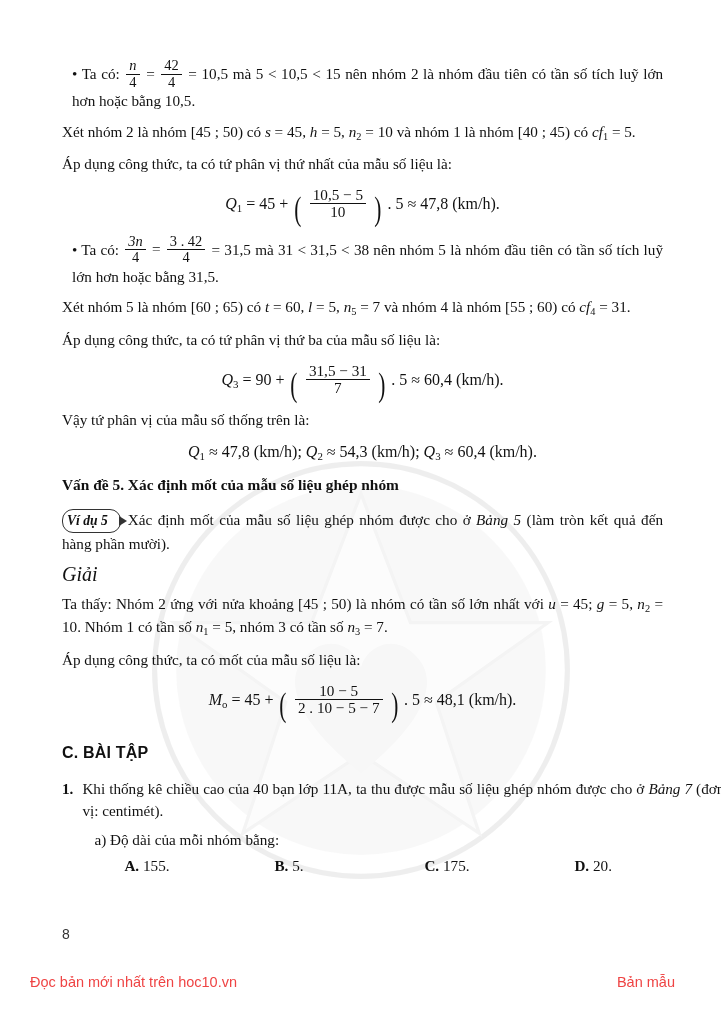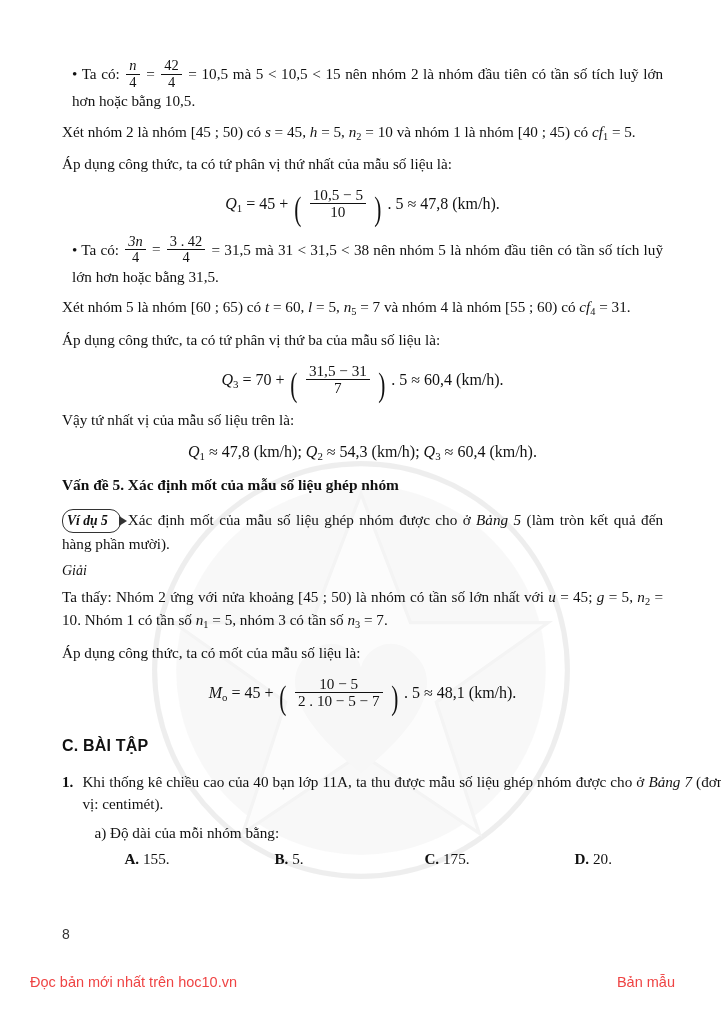--- a/index.html
+++ b/index.html
@@ -95,21 +95,21 @@
     content: "";
     position: absolute;
     right: -7px;
     top: 50%;
     transform: translateY(-50%);
     border-left: 8px solid #333;
     border-top: 5px solid transparent;
     border-bottom: 5px solid transparent;
   }
 
-  .giai { font-style: italic; margin: 2px 0 7px 0; font-size: 14px;}
+  .giai { font-style: italic; margin: 2px 0 7px 0; font-size: 20px;}
 
   h2.part-heading {
     font-size: 16px;
     font-weight: bold;
     margin: 28px 0 16px 0;
     font-family: "Liberation Sans", sans-serif;
     letter-spacing: 0.2px;
   }
 
   .exercise { display: flex; gap: 9px; font-size: 15.2px; line-height: 1.45; }
@@ -197,28 +197,28 @@
   </div>
 
   <div class="para">
     <span>Xét nhóm 5 là nhóm [60 ; 65) có </span><i>t</i><span> = 60, </span><i>l</i><span> = 5, </span><i>n</i><sub>5</sub><span> = 7 và nhóm 4 là nhóm [55 ; 60) có </span><i>cf</i><sub>4</sub><span> = 31.</span>
   </div>
 
   <div class="para">Áp dụng công thức, ta có tứ phân vị thứ ba của mẫu số liệu là:</div>
 
   <div class="eq">
     <i>Q</i><sub>3</sub>
-    <span>= 70 +</span>
+    <span>= 90 +</span>
     <span class="paren">(</span>
     <span class="frac"><span class="num">31,5 − 31</span><span class="den">7</span></span>
     <span class="paren">)</span>
     <span>. 5 ≈ 60,4  (km/h).</span>
   </div>
 
-  <div class="para">Vậy tứ nhất vị của mẫu số liệu trên là:</div>
+  <div class="para">Vậy tứ phân vị của mẫu số thống trên là:</div>
 
   <div class="eq">
     <i>Q</i><sub>1</sub><span> ≈ 47,8 (km/h); </span><i>Q</i><sub>2</sub><span> ≈ 54,3 (km/h); </span><i>Q</i><sub>3</sub><span> ≈ 60,4 (km/h).</span>
   </div>
 
   <h3 class="section-heading">Vấn đề 5. Xác định mốt của mẫu số liệu ghép nhóm</h3>
 
   <div class="example-row">
     <span class="vidu-tag">Ví dụ 5</span><span>Xác định mốt của mẫu số liệu ghép nhóm được cho ở </span><i>Bảng 5</i><span> (làm tròn kết quả đến hàng phần mười).</span>
   </div>

